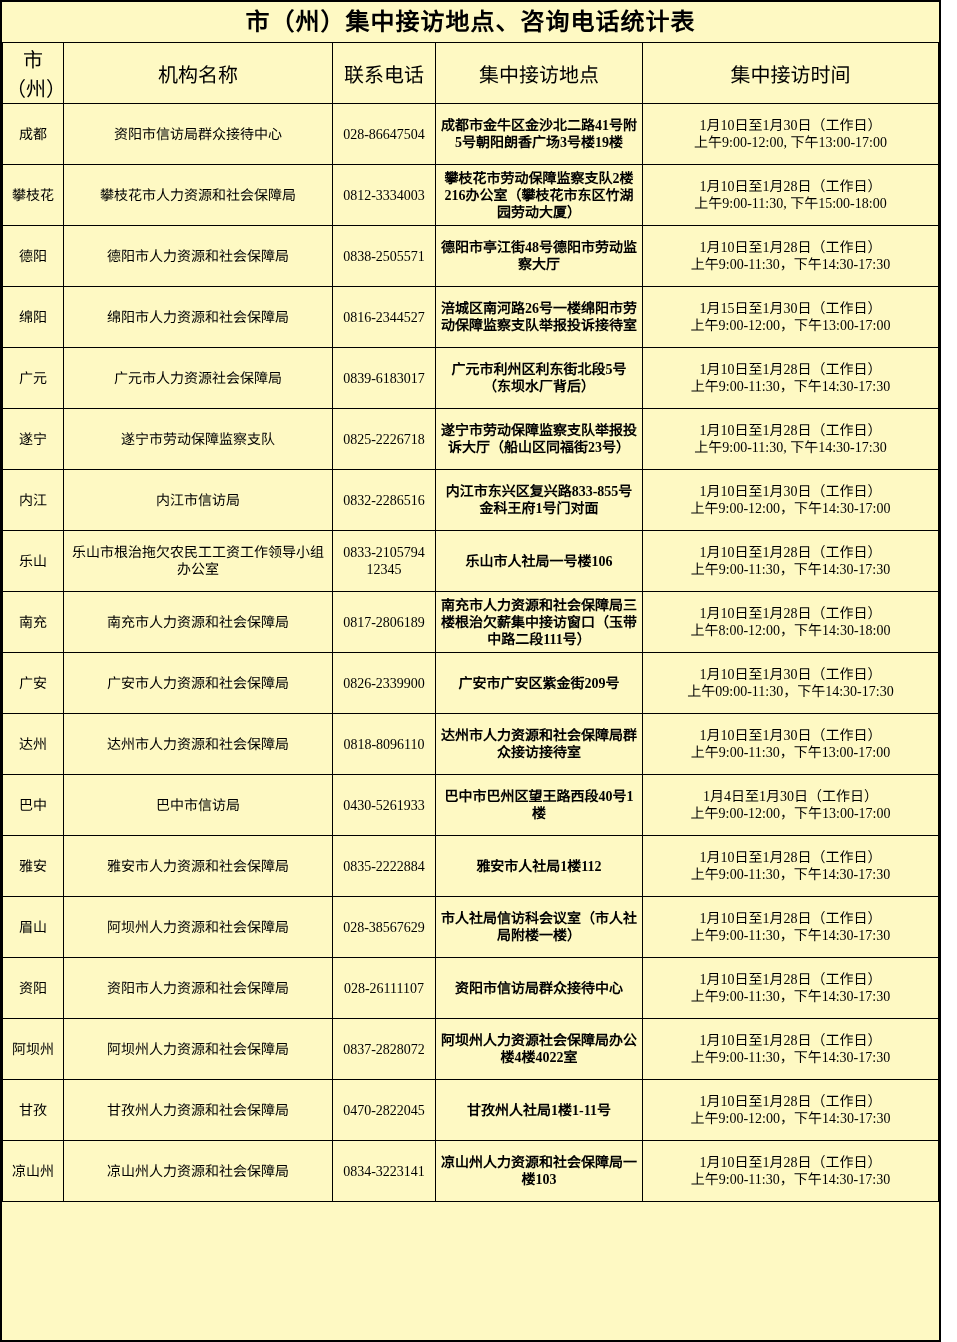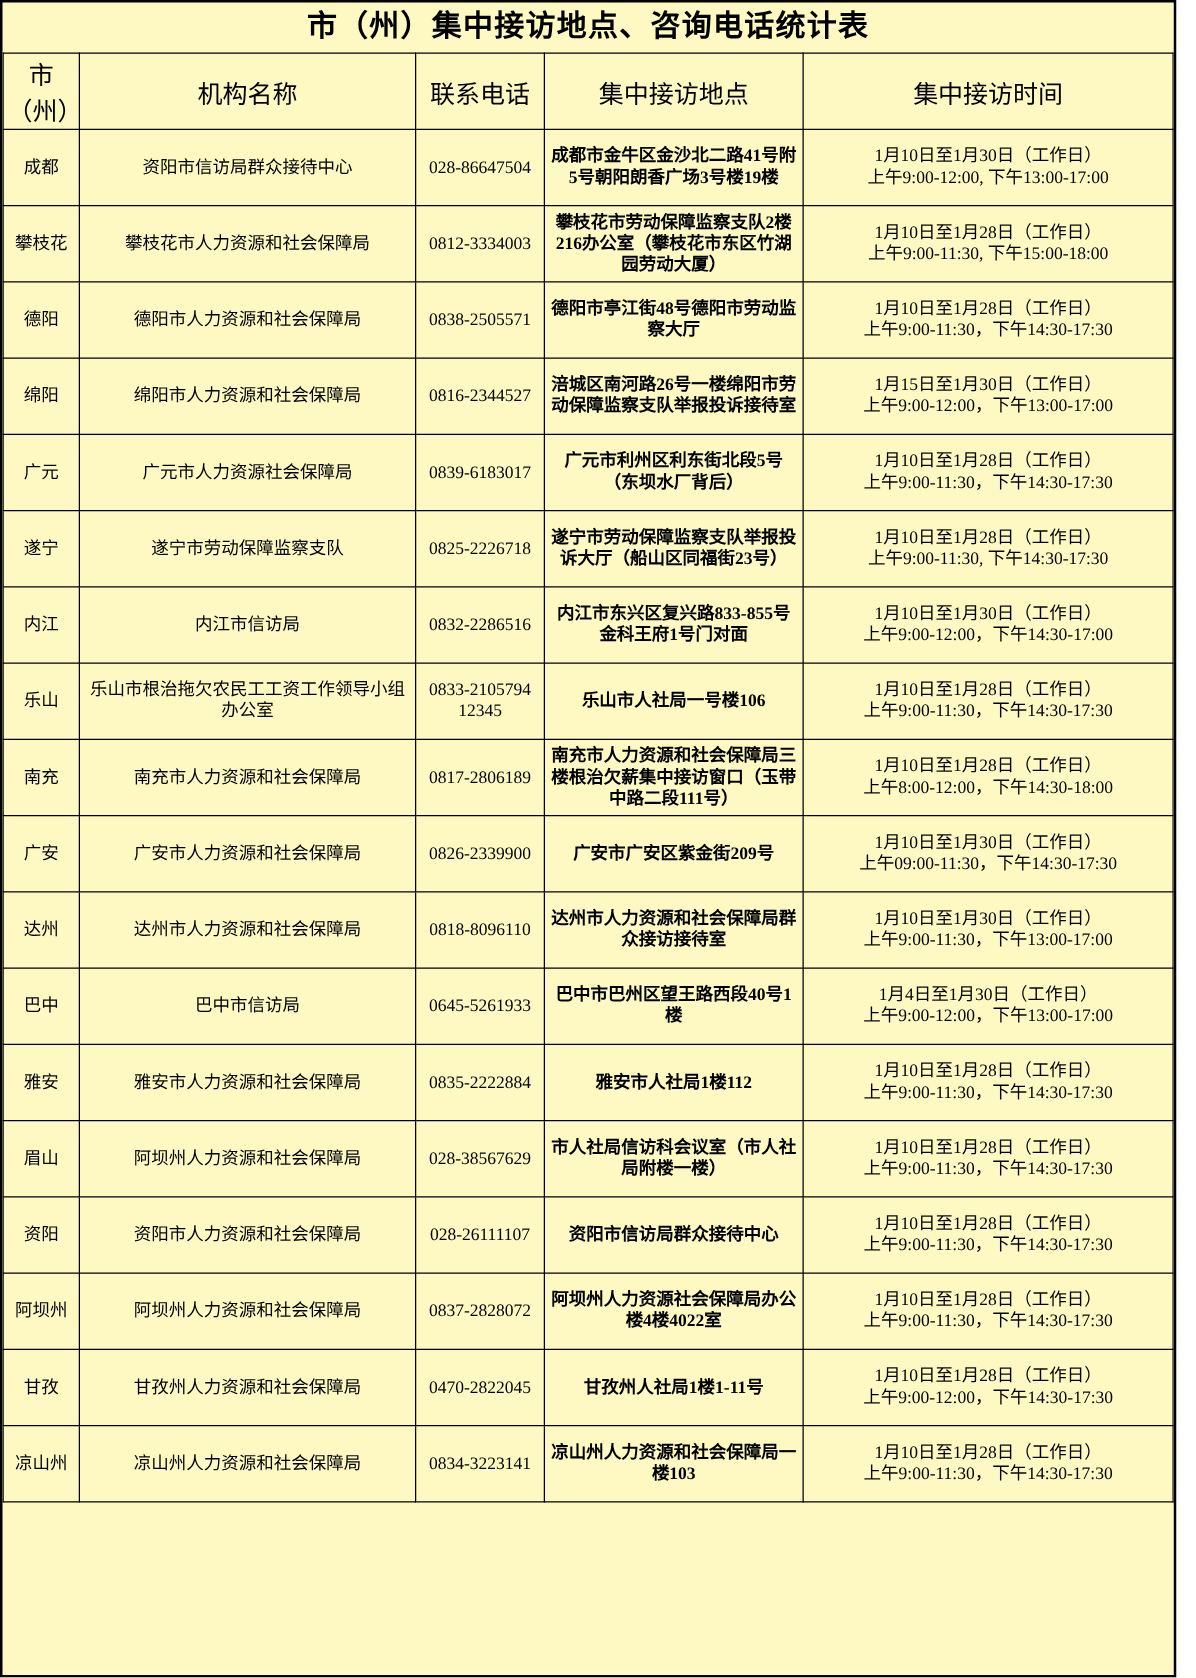--- a/index.html
+++ b/index.html
@@ -174,21 +174,21 @@
     <td class="cell-city">达州</td>
     <td class="cell-org">达州市人力资源和社会保障局</td>
     <td class="cell-phone">0818-8096110</td>
     <td class="cell-loc">达州市人力资源和社会保障局群众接访接待室</td>
     <td class="cell-time">1月10日至1月30日（工作日）
 上午9:00-11:30，下午13:00-17:00</td>
   </tr>
         <tr>
     <td class="cell-city">巴中</td>
     <td class="cell-org">巴中市信访局</td>
-    <td class="cell-phone">0645-5261933</td>
+    <td class="cell-phone">0430-5261933</td>
     <td class="cell-loc">巴中市巴州区望王路西段40号1楼</td>
     <td class="cell-time">1月4日至1月30日（工作日）
 上午9:00-12:00，下午13:00-17:00</td>
   </tr>
         <tr>
     <td class="cell-city">雅安</td>
     <td class="cell-org">雅安市人力资源和社会保障局</td>
     <td class="cell-phone">0835-2222884</td>
     <td class="cell-loc">雅安市人社局1楼112</td>
     <td class="cell-time">1月10日至1月28日（工作日）

